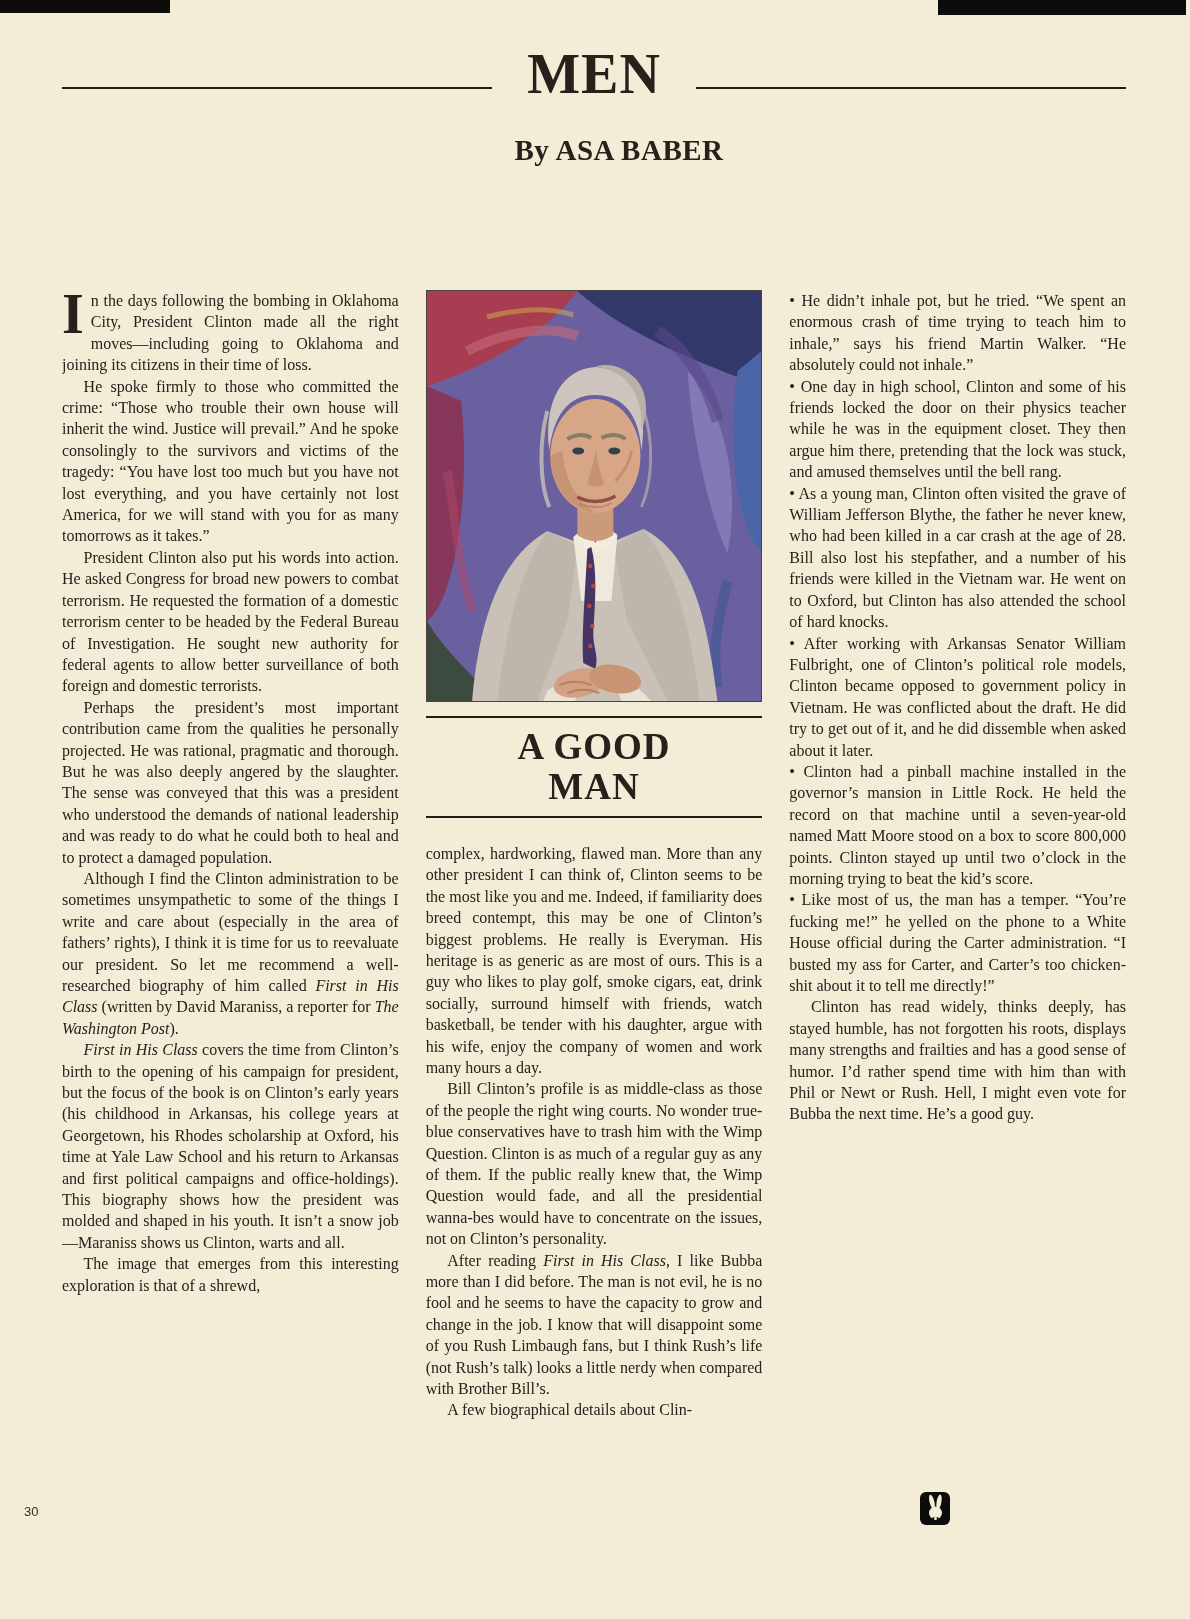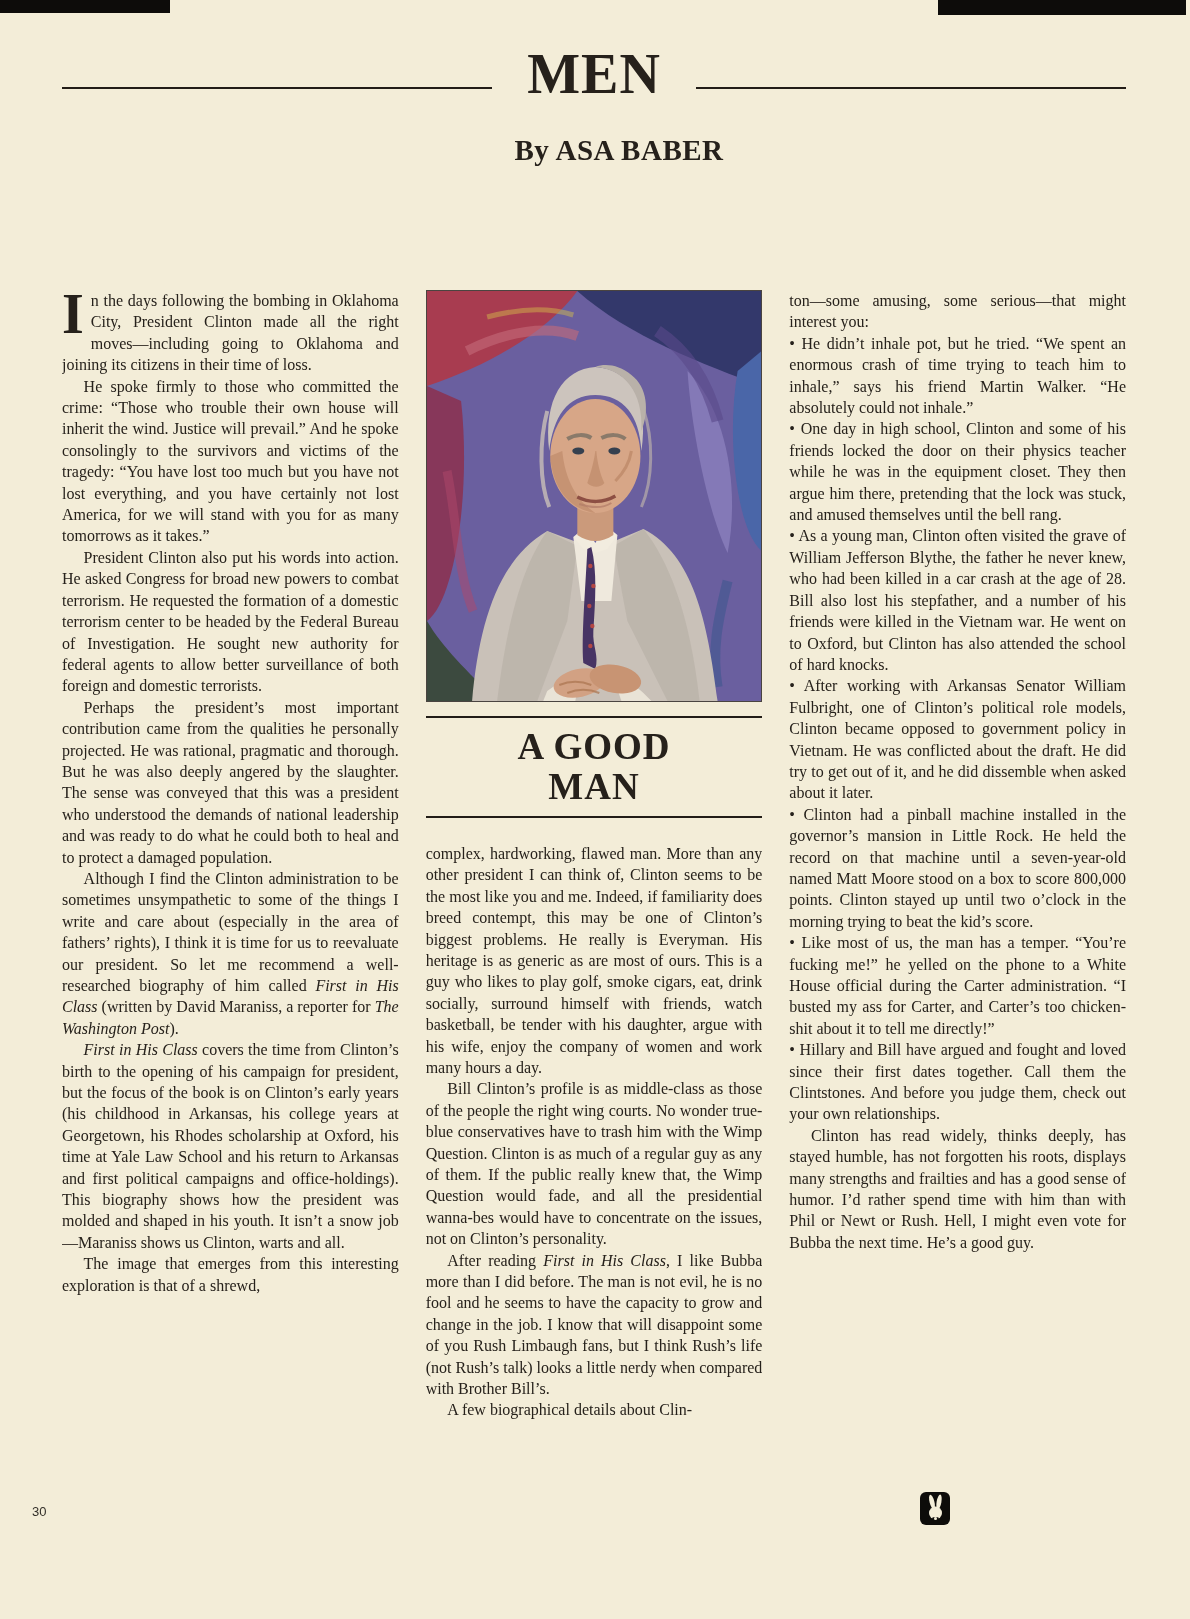--- a/index.html
+++ b/index.html
@@ -29,21 +29,21 @@
   .illustration{position:relative;height:412px;border:1px solid #4a4440;box-sizing:border-box;background:#6a5f9f;}
   .illustration svg{display:block;width:100%;height:100%;}
   .credit{position:absolute;right:-15px;bottom:4px;writing-mode:vertical-rl;
     font-family:"Liberation Sans", sans-serif;font-size:8px;letter-spacing:.5px;color:#4a4440;}
 
   .title-block{margin-top:14px;margin-bottom:25px;}
   .title-rule{height:2px;background:#221d17;}
   .article-title{text-align:center;font-size:37px;font-weight:bold;line-height:1.08;
     margin:9px 0;letter-spacing:1px;}
 
-  .page-number{position:absolute;left:32px;top:1504px;
+  .page-number{position:absolute;left:24px;top:1504px;
     font-family:"Liberation Sans", sans-serif;font-size:13px;color:#33302a;}
   .bunny{position:absolute;left:920px;top:1492px;width:30px;height:33px;}
 </style>
 </head>
 <body>
 
 <div class="corner-bar left"></div>
 <div class="corner-bar right"></div>
 
 <div class="masthead">
@@ -127,28 +127,26 @@
       <div class="title-rule"></div>
     </div>
 
     <p class="para noindent">complex, hardworking, flawed man. More than any other president I can think of, Clinton seems to be the most like you and me. Indeed, if familiarity does breed contempt, this may be one of Clinton’s biggest problems. He really is Everyman. His heritage is as generic as are most of ours. This is a guy who likes to play golf, smoke cigars, eat, drink socially, surround himself with friends, watch basketball, be tender with his daughter, argue with his wife, enjoy the company of women and work many hours a day.</p>
     <p class="para">Bill Clinton’s profile is as middle-class as those of the people the right wing courts. No wonder true-blue conservatives have to trash him with the Wimp Question. Clinton is as much of a regular guy as any of them. If the public really knew that, the Wimp Question would fade, and all the presidential wanna-bes would have to concentrate on the issues, not on Clinton’s personality.</p>
     <p class="para">After reading <i>First in His Class</i>, I like Bubba more than I did before. The man is not evil, he is no fool and he seems to have the capacity to grow and change in the job. I know that will disappoint some of you Rush Limbaugh fans, but I think Rush’s life (not Rush’s talk) looks a little nerdy when compared with Brother Bill’s.</p>
     <p class="para">A few biographical details about Clin-</p>
   </div>
 
   <div class="col">
-    <p class="para noindent">ton—some amusing, some serious—that might interest you:</p>
     <p class="para noindent">• He didn’t inhale pot, but he tried. “We spent an enormous crash of time trying to teach him to inhale,” says his friend Martin Walker. “He absolutely could not inhale.”</p>
     <p class="para noindent">• One day in high school, Clinton and some of his friends locked the door on their physics teacher while he was in the equipment closet. They then argue him there, pretending that the lock was stuck, and amused themselves until the bell rang.</p>
     <p class="para noindent">• As a young man, Clinton often visited the grave of William Jefferson Blythe, the father he never knew, who had been killed in a car crash at the age of 28. Bill also lost his stepfather, and a number of his friends were killed in the Vietnam war. He went on to Oxford, but Clinton has also attended the school of hard knocks.</p>
     <p class="para noindent">• After working with Arkansas Senator William Fulbright, one of Clinton’s political role models, Clinton became opposed to government policy in Vietnam. He was conflicted about the draft. He did try to get out of it, and he did dissemble when asked about it later.</p>
     <p class="para noindent">• Clinton had a pinball machine installed in the governor’s mansion in Little Rock. He held the record on that machine until a seven-year-old named Matt Moore stood on a box to score 800,000 points. Clinton stayed up until two o’clock in the morning trying to beat the kid’s score.</p>
     <p class="para noindent">• Like most of us, the man has a temper. “You’re fucking me!” he yelled on the phone to a White House official during the Carter administration. “I busted my ass for Carter, and Carter’s too chicken-shit about it to tell me directly!”</p>
-    <p class="para noindent">• Hillary and Bill have argued and fought and loved since their first dates together. Call them the Clintstones. And before you judge them, check out your own relationships.</p>
     <p class="para">Clinton has read widely, thinks deeply, has stayed humble, has not forgotten his roots, displays many strengths and frailties and has a good sense of humor. I’d rather spend time with him than with Phil or Newt or Rush. Hell, I might even vote for Bubba the next time. He’s a good guy.</p>
   </div>
 </div>
 
 <div class="page-number">30</div>
 
 <svg class="bunny" viewBox="0 0 30 33">
   <rect x="0" y="0" width="30" height="33" rx="6" fill="#0d0c0a"></rect>
   <g fill="#f3edd8">
     <ellipse cx="12" cy="10" rx="2.4" ry="7.5" transform="rotate(-14 12 10)"></ellipse>

